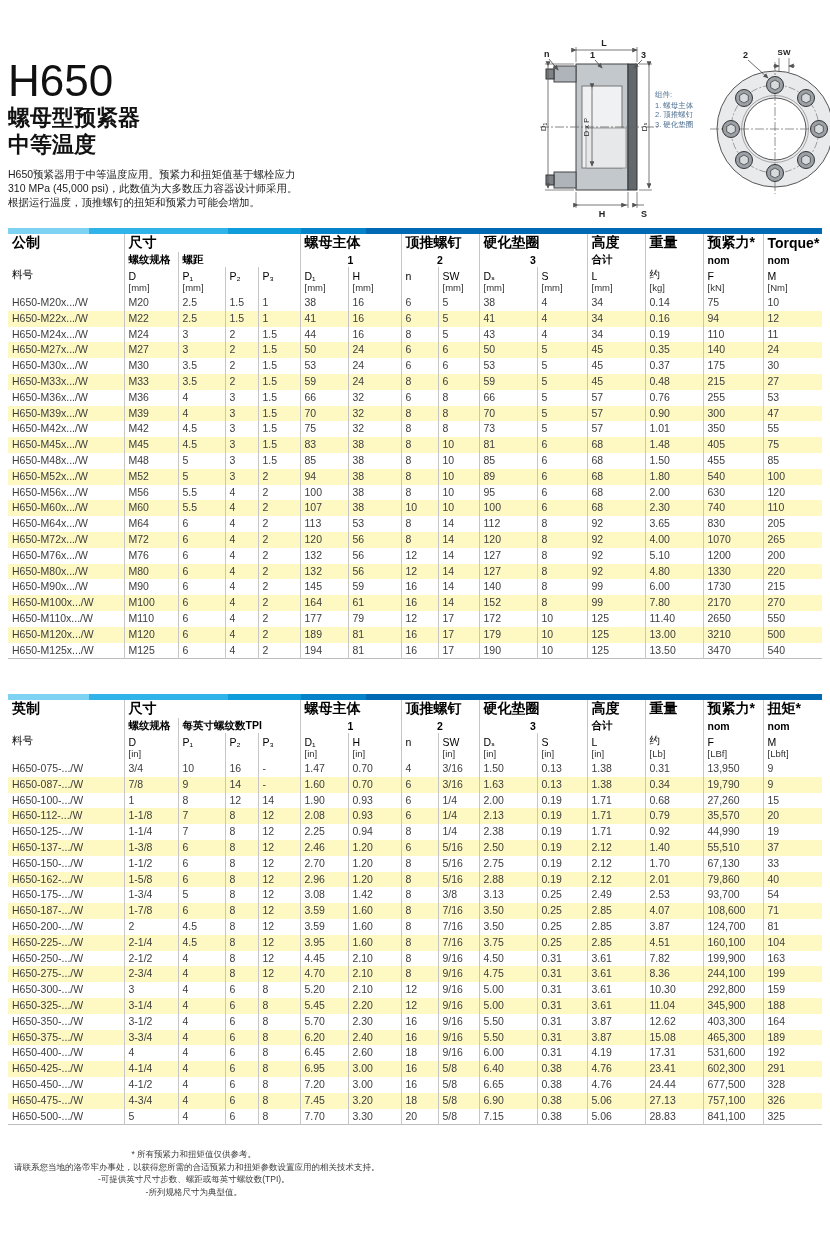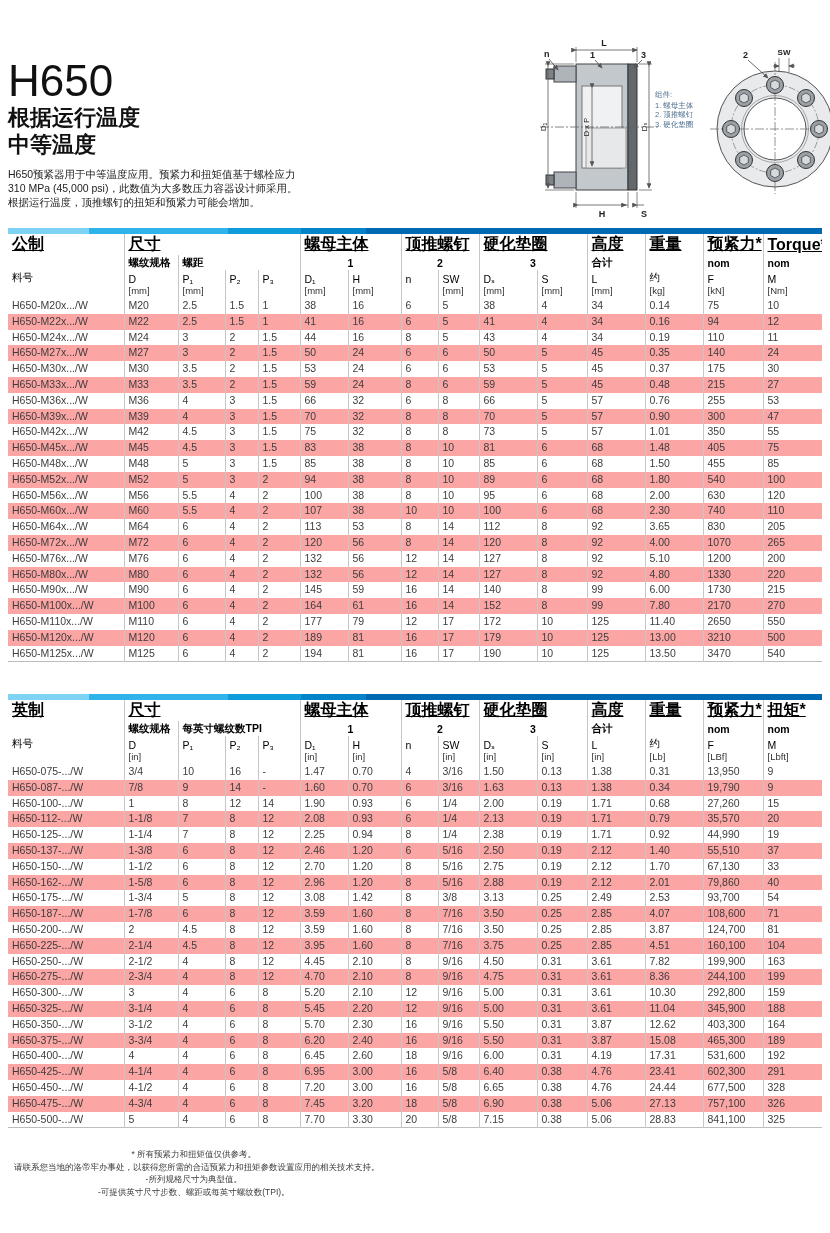--- a/index.html
+++ b/index.html
@@ -19,42 +19,42 @@
   svg text{font-family:"Liberation Sans","DejaVu Sans",sans-serif;}
 
   
   .tsec{position:absolute;left:8px;width:814px;}
   .tsec.metric{top:228px;}
   .tsec.imperial{top:694px;}
   .bluebar{display:flex;height:6px;width:814px;}
   .bluebar div{height:6px;}
   table.dtable{border-collapse:collapse;table-layout:fixed;width:814px;border-bottom:1px solid #bdbdbd;}
   table.dtable th, table.dtable td{padding:0 4px;text-align:left;overflow:hidden;white-space:nowrap;}
-  th.ga{font-size:16px;font-weight:700;color:#000;height:16px;vertical-align:middle;padding-top:3px;text-decoration:underline;}
+  th.ga{font-size:14px;font-weight:700;color:#000;height:16px;vertical-align:middle;padding-top:3px;}
   th.gb{font-size:10.5px;font-weight:700;color:#000;height:15px;vertical-align:middle;margin-left:36px;}
   th.gc{font-size:10.5px;font-weight:400;color:#000;height:15px;vertical-align:bottom;}
   th.gd{font-size:9.5px;font-weight:400;color:#333;height:13px;vertical-align:top;}
   td.bd{font-size:10.5px;color:#3d3d3d;height:15.8px;line-height:15.8px;}
   .bl{border-left:1px solid #c6c6c6;}
   .ctr{text-align:center !important;}
-  tr.even{background:#fca5a5;}
+  tr.even{background:#fef9c3;}
   tr.odd{background:#ffffff;}
 
   
   .footnotes{position:absolute;left:8px;top:1148px;font-size:8.5px;line-height:12.5px;color:#3a3a3a;text-align:center;}
   .footnotes .indent{padding-left:6px;}
 </style>
 </head>
 <body>
 
 <div class="page">
 
   <div class="title-block">
     <div class="h1">H650</div>
-    <div class="h2">根据运行温度</div>
+    <div class="h2">螺母型预紧器</div>
     <div class="h2">中等温度</div>
   </div>
   <div class="intro">
     <div>H650预紧器用于中等温度应用。预紧力和扭矩值基于螺栓应力</div>
     <div>310 MPa (45,000 psi)，此数值为大多数压力容器设计师采用。</div>
     <div>根据运行温度，顶推螺钉的扭矩和预紧力可能会增加。</div>
   </div>
 
   <div class="diagram">
     <svg viewBox="0 0 290 205" width="290" height="205">
@@ -1136,17 +1136,17 @@
             <td class="bd bl">841,100</td>
             <td class="bd bl">325</td>
           </tr>
         </tbody>
       </table>
   </div>
 
   <div class="footnotes" id="footnotes">
       <div>* 所有预紧力和扭矩值仅供参考。</div>
       <div class="indent">请联系您当地的洛帝牢办事处，以获得您所需的合适预紧力和扭矩参数设置应用的相关技术支持。</div>
+      <div>-可提供英寸尺寸步数、螺距或每英寸螺纹数(TPI)。</div>
       <div>-所列规格尺寸为典型值。</div>
-      <div>-可提供英寸尺寸步数、螺距或每英寸螺纹数(TPI)。</div>
     </div>
 
 </div>
 
 </body></html>

